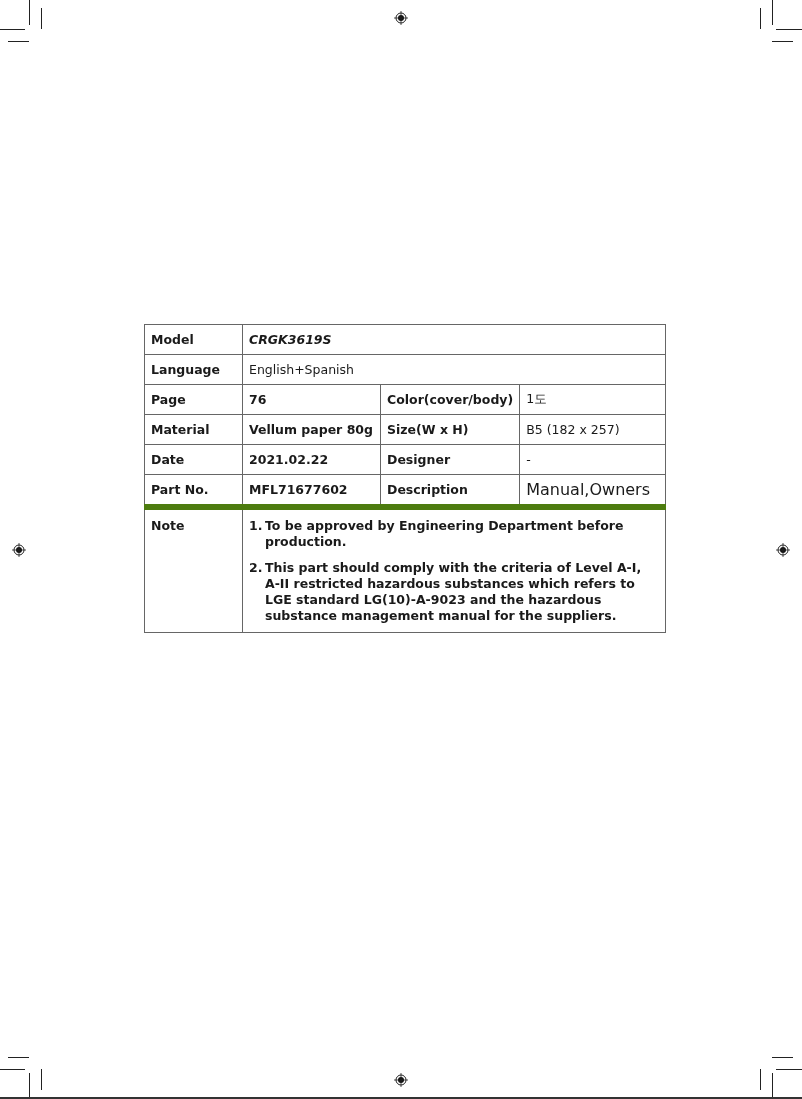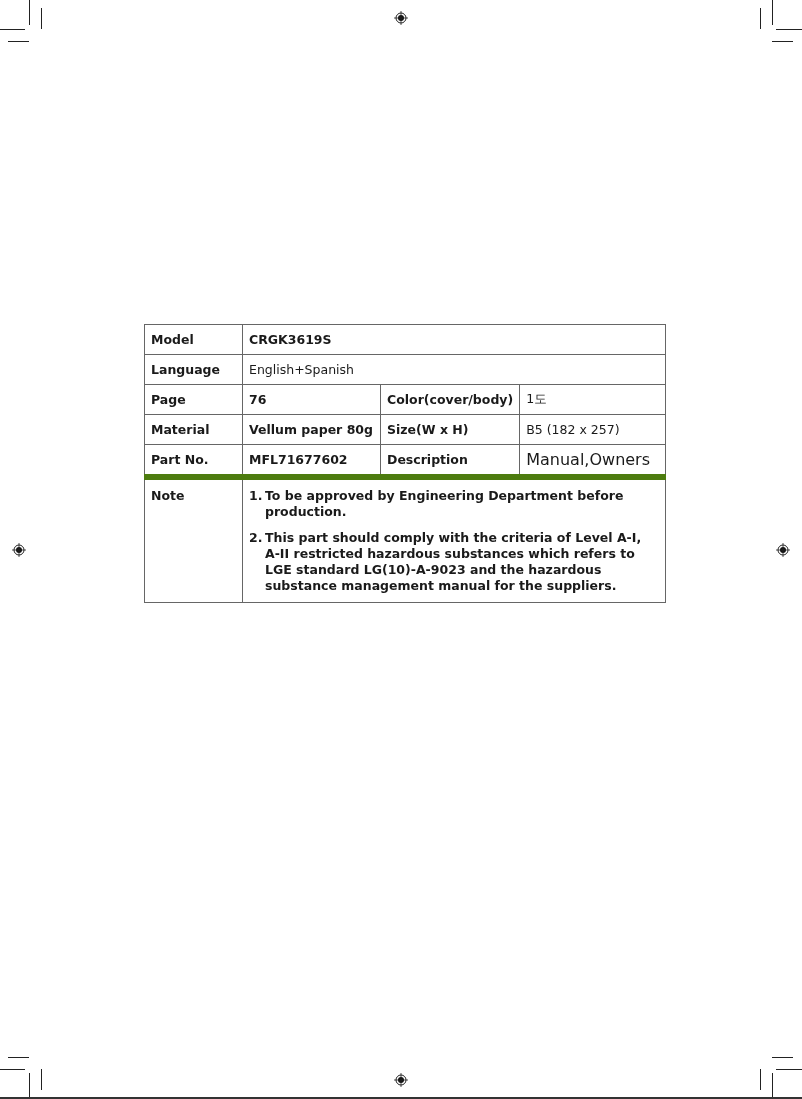--- a/index.html
+++ b/index.html
@@ -14,21 +14,21 @@
       position: absolute; left: 144px; top: 324px; width: 522px;
       border-collapse: collapse; font-size: 12.5px;
       border: 1px solid #333;
     }
     .spec-table td {
       border: 1px solid #666; padding: 0 6px; height: 29px; vertical-align: middle;
     }
     .spec-table td.lbl { font-weight: bold; width: 85px; }
     .spec-table td.lbl2 { font-weight: bold; width: 125px; }
     .spec-table td.val1 { width: 125px; font-weight: bold; }
-    .spec-table td.bold { font-weight: bold; }
+    .spec-table td.bold { font-weight: bold; font-style: italic; }
     .spec-table tr.note-row td { vertical-align: top; padding-top: 8px; padding-bottom: 8px; height: auto; border-top: 6px solid #4d7c0f; }
     .note-line { font-weight: bold; font-size: 12.5px; line-height: 16px; }
     .note-line + .note-line { margin-top: 10px; }
     .note-item { display: flex; }
     .note-num { flex: 0 0 auto; width: 16px; }
     .note-text { flex: 1 1 auto; }
     .bottom-rule { position: absolute; left: 0; top: 1097px; width: 802px; height: 2px; background: #333; }
   </style>
 </head>
 <body>
@@ -102,20 +102,26 @@
     <td class="lbl2">Color(cover/body)</td>
     <td>1도</td>
   </tr>
   <tr>
     <td class="lbl">Material</td>
     <td class="val1">Vellum paper 80g</td>
     <td class="lbl2">Size(W x H)</td>
     <td>B5 (182 x 257)</td>
   </tr>
   <tr>
+    <td class="lbl">Date</td>
+    <td class="val1">2021.02.22</td>
+    <td class="lbl2">Designer</td>
+    <td>-</td>
+  </tr>
+  <tr>
     <td class="lbl">Part No.</td>
     <td class="val1">MFL71677602</td>
     <td class="lbl2">Description</td>
     <td style="font-size:16px;">Manual,Owners</td>
   </tr>
   <tr class="note-row">
     <td class="lbl">Note</td>
     <td colspan="3">
       <div class="note-line note-item">
         <span class="note-num">1.</span>

